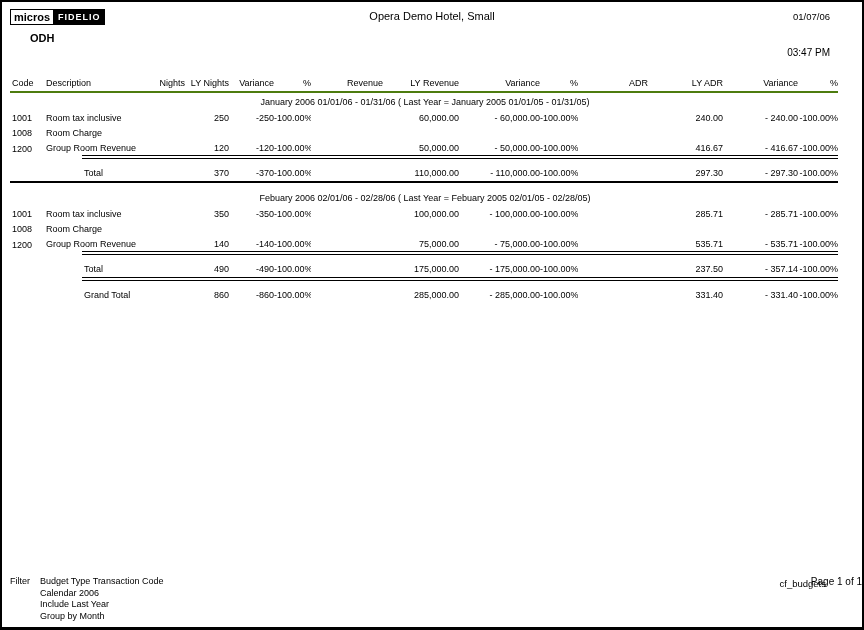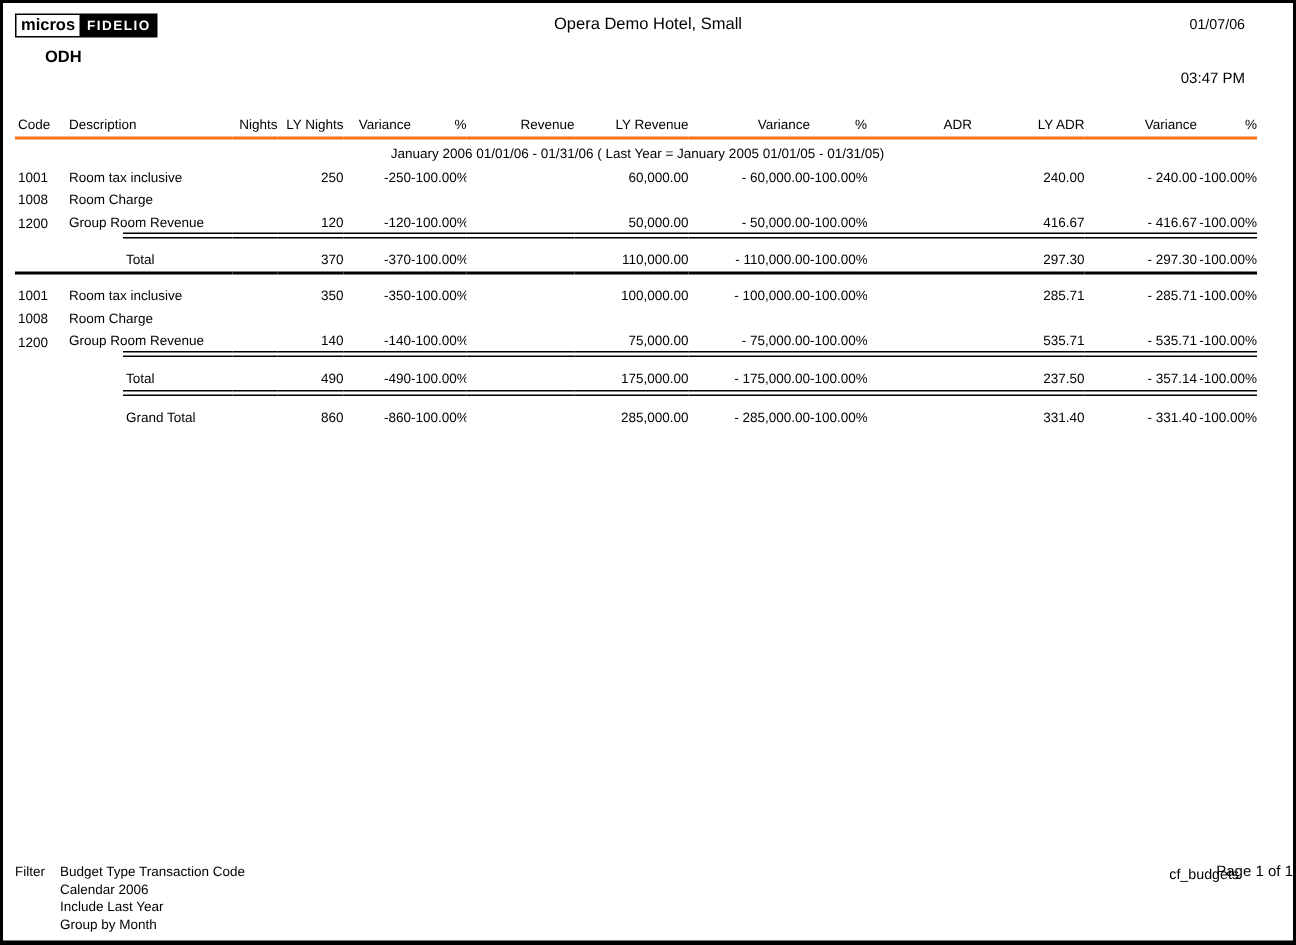--- a/index.html
+++ b/index.html
@@ -16,21 +16,21 @@
   .hname{position:absolute;left:0;right:0;top:8px;text-align:center;font-size:11px;}
   .hdate{position:absolute;right:32px;top:9px;font-size:9.5px;}
   .rtitle{position:absolute;left:0;right:0;top:44px;text-align:center;font-size:11px;}
   .rtime{position:absolute;right:32px;top:45px;font-size:10px;}
   
   table.rep{position:absolute;left:8px;top:72px;width:828px;border-collapse:collapse;
             table-layout:fixed;font-size:9px;}
   .rep th,.rep td{padding:0;margin:0;font-weight:400;text-align:right;white-space:nowrap;
             overflow:hidden;vertical-align:middle;}
   .rep .L{text-align:left;padding-left:2px;}
-  tr.thr th{border-bottom:2px solid #f97316;height:17px;}
+  tr.thr th{border-bottom:2px solid #4d7c0f;height:17px;}
   tr.ghr td{text-align:center;padding-left:2px;height:17px;}
   tr.dr td{height:15px;}
   tr.rule td{height:5px;border:0;}
   tr.rule td.ln2{border-top:4px double #000;}
   tr.rulefull td{height:6px;border-top:2px solid #000;}
   tr.tot td{height:17px;}
   
   .ffl{position:absolute;left:8px;top:574px;font-size:9px;}
   .flines{position:absolute;left:38px;top:574px;font-size:9px;line-height:11.5px;}
   .pageinfo{position:absolute;left:0;right:0;top:574px;text-align:right;font-size:10px;padding-left:23px;}
@@ -159,20 +159,23 @@
         <td>-100.00%</td>
         <td></td>
         <td>297.30</td>
         <td>- 297.30</td>
         <td>-100.00%</td>
       </tr>
       <tr class="rulefull">
           <td colspan="15"></td>
         </tr>
 
+      <tr class="ghr">
+          <td colspan="15">Febuary 2006 02/01/06 - 02/28/06 ( Last Year = Febuary 2005 02/01/05 - 02/28/05)</td>
+        </tr>
 
       <tr class="dr">
         <td class="L">1001</td>
         <td class="L" colspan="2">Room tax inclusive</td>
         <td></td>
         <td>350</td>
         <td>-350</td>
         <td>-100.00%</td>
         <td></td>
         <td>100,000.00</td>

